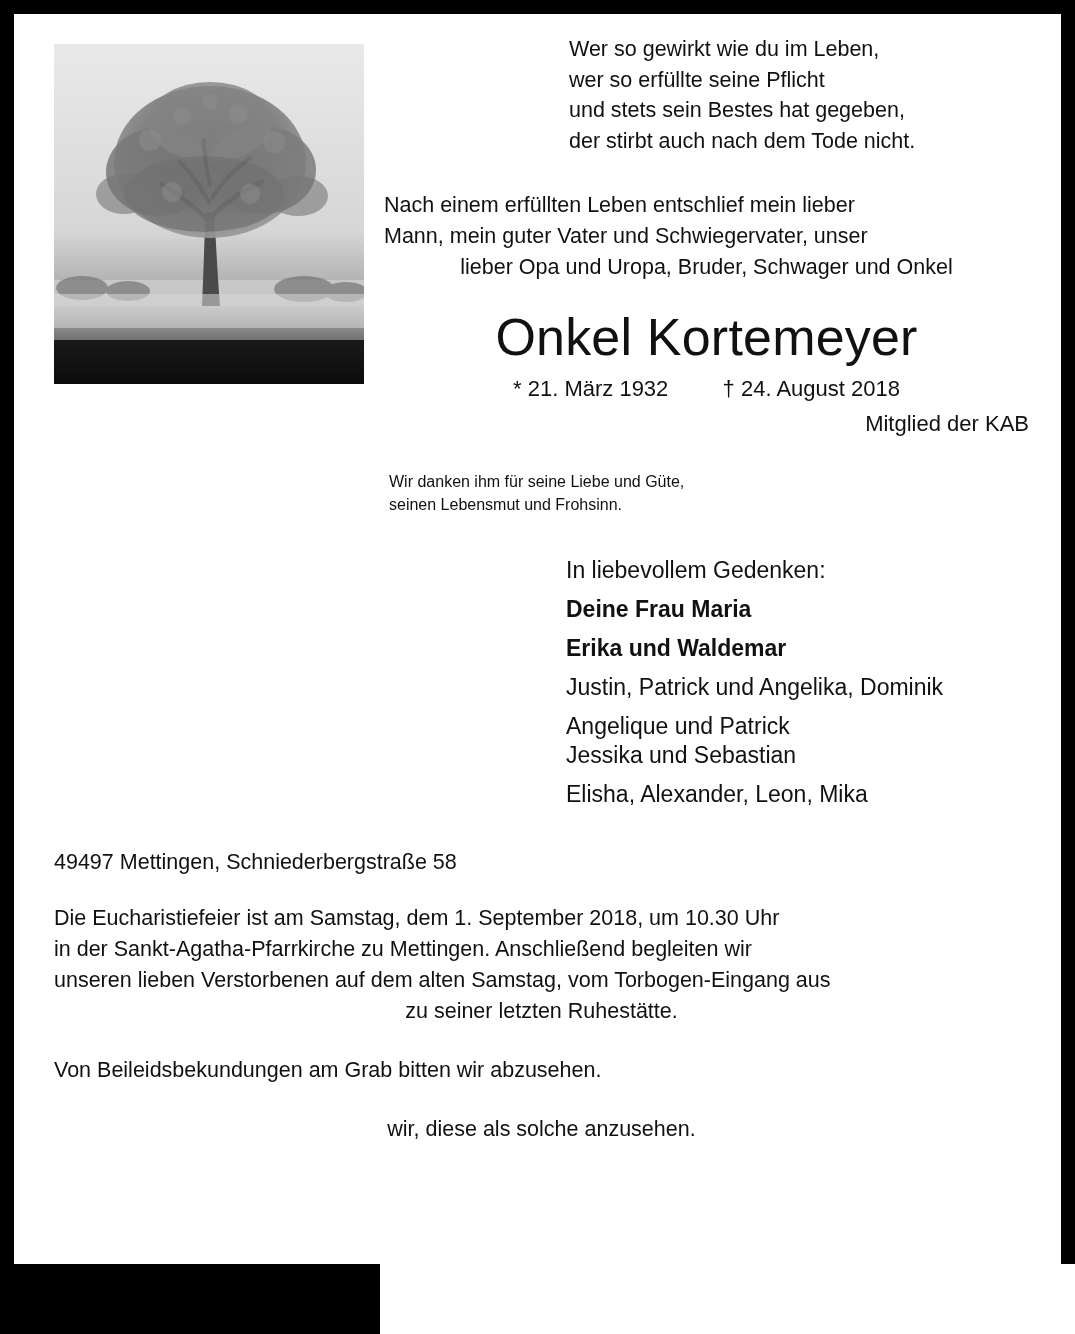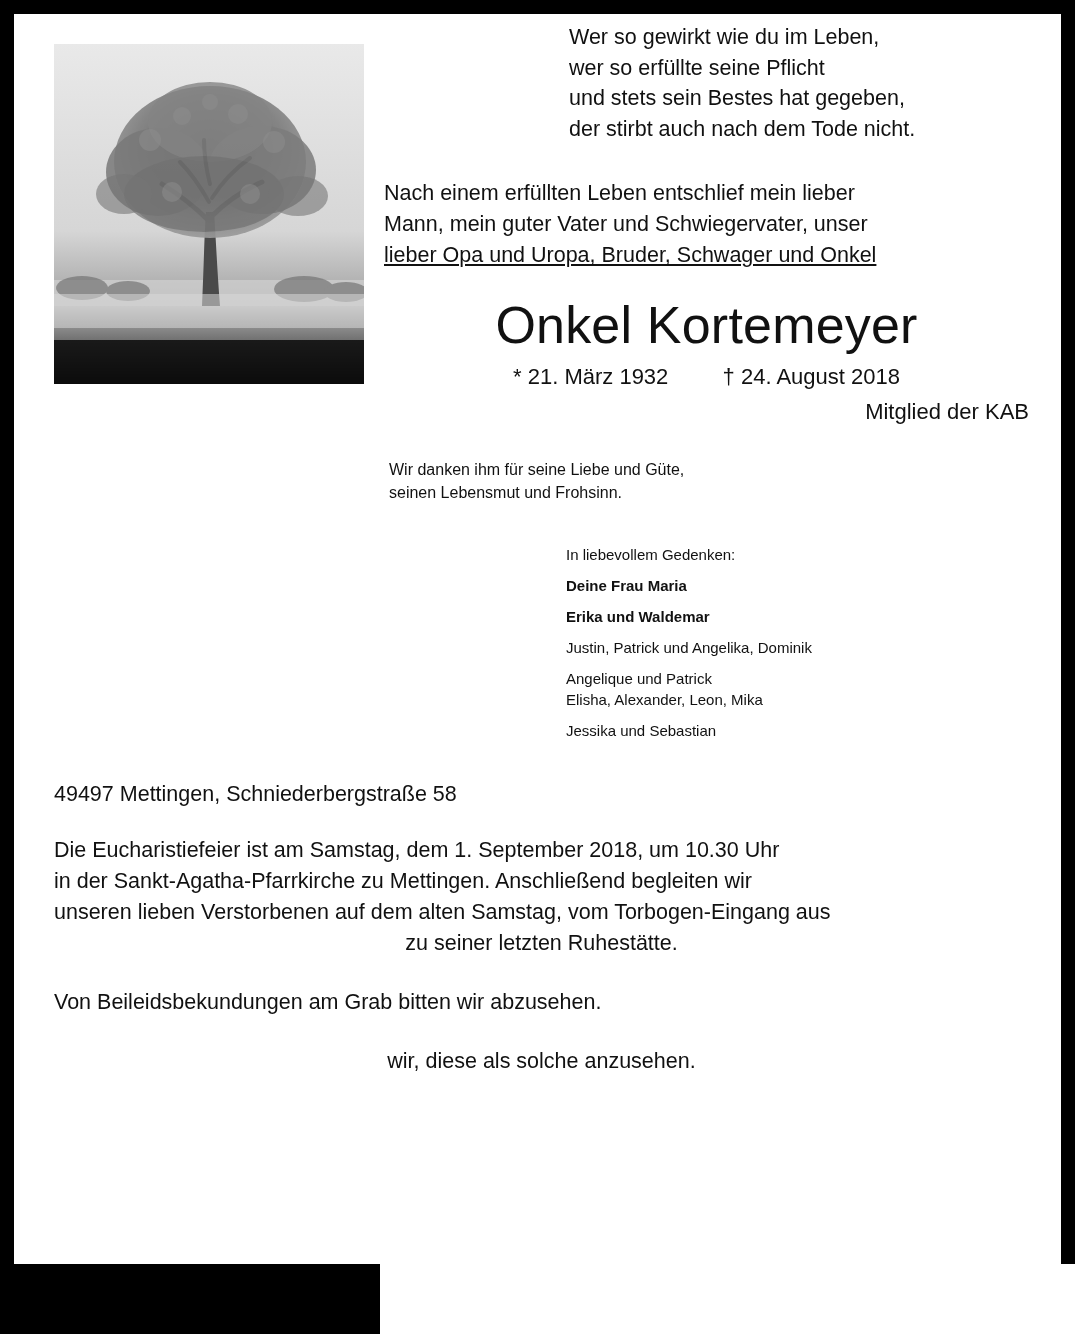--- a/index.html
+++ b/index.html
@@ -53,41 +53,41 @@
     top: 30px;
     width: 310px;
     height: 340px;
   }
   .tree-figure svg { display: block; }
 
   
   .content {
     position: absolute;
     left: 40px;
-    top: 8px;
+    top: 20px;
     width: 975px;
   }
   .verse {
     margin-left: 515px;
     font-size: 21.5px;
     line-height: 1.42;
     color: #111;
   }
   .verse div { white-space: nowrap; }
 
   .intro {
     margin-left: 330px;
     margin-top: 34px;
     width: 645px;
     font-size: 21.5px;
     line-height: 1.45;
     text-align: justify;
     text-justify: inter-word;
   }
-  .intro .lastline { text-align: left; text-decoration: underline; }
+  .intro .lastline { text-align: center; }
 
   .name {
     margin-top: 26px;
     margin-left: 330px;
     width: 645px;
     text-align: center;
     font-size: 52px;
     font-weight: 400;
     letter-spacing: 0.2px;
     line-height: 1.05;
@@ -112,21 +112,21 @@
     margin-top: 34px;
     margin-left: 335px;
     font-size: 16px;
     line-height: 1.42;
   }
   .thanks div { white-space: nowrap; }
 
   .mourners {
     margin-top: 42px;
     margin-left: 512px;
-    font-size: 15px;
+    font-size: 23px;
     line-height: 1.0;
   }
   .mourners .m-line { white-space: nowrap; margin-bottom: 16px; }
   .mourners .m-line.tight { margin-bottom: 6px; }
   .mourners .m-line.bold { font-weight: bold; }
 
   .address {
     margin-top: 44px;
     margin-left: 0px;
     font-size: 21.5px;
@@ -247,22 +247,22 @@
         <div>Wir danken ihm für seine Liebe und Güte,</div>
         <div>seinen Lebensmut und Frohsinn.</div>
       </div>
 
       <div class="mourners">
         <div class="m-line">In liebevollem Gedenken:</div>
         <div class="m-line bold">Deine Frau Maria</div>
         <div class="m-line bold">Erika und Waldemar</div>
         <div class="m-line">Justin, Patrick und Angelika, Dominik</div>
         <div class="m-line tight">Angelique und Patrick</div>
+        <div class="m-line">Jessika und Sebastian</div>
         <div class="m-line">Elisha, Alexander, Leon, Mika</div>
-        <div class="m-line">Jessika und Sebastian</div>
       </div>
 
       <div class="address">49497 Mettingen, Schniederbergstraße 58</div>
 
       <div class="para">
         <div>Die Eucharistiefeier ist am Samstag, dem 1. September 2018, um 10.30 Uhr</div>
         <div>in der Sankt-Agatha-Pfarrkirche zu Mettingen. Anschließend begleiten wir</div>
         <div>unseren lieben Verstorbenen auf dem alten Samstag, vom Torbogen-Eingang aus</div>
         <div class="lastline">zu seiner letzten Ruhestätte.</div>
       </div>

